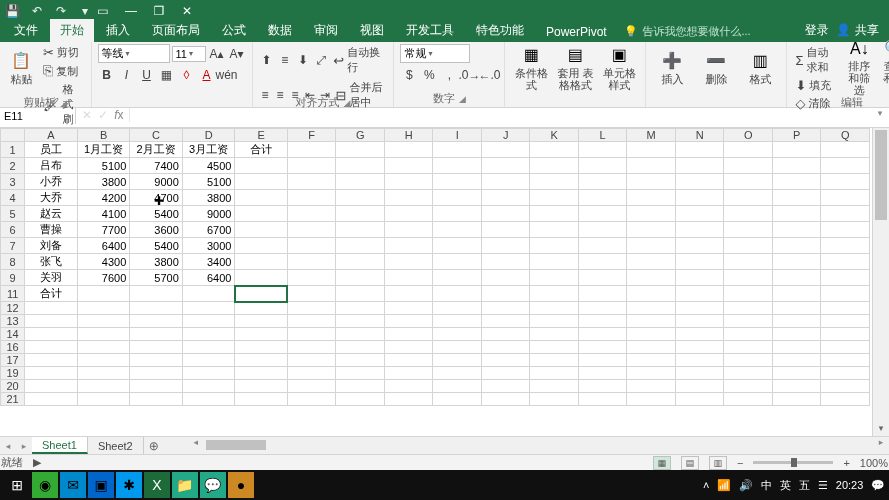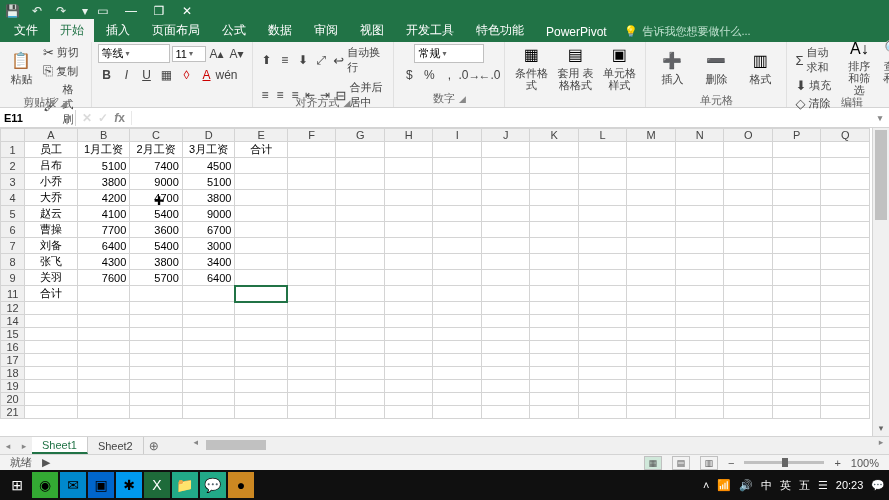--- a/index.html
+++ b/index.html
@@ -27,29 +27,29 @@
   .rgroup .body { display: flex; gap: 4px; align-items: flex-start; height: 50px;}
   .rgroup .label { text-align: center; font-size: 11px; color: #666; padding-top:1px;}
   .rgroup .label .dlg { font-size:9px; color:#888; margin-left:4px;}
   .bigbtn { display:flex; flex-direction:column; align-items:center; justify-content:center; width:40px; height:48px; gap:2px;}
   .bigbtn .ic { width:20px; height:20px; display:flex; align-items:center; justify-content:center; font-size:16px;}
   .bigbtn .txt { font-size:11px; color:#444; text-align:center; line-height:1.1;}
   .smallrow { display:flex; flex-direction:column; gap:1px; justify-content:center;}
   .smallbtn { display:flex; align-items:center; gap:3px; font-size:11px; color:#444; padding:1px 2px;}
   .ic { font-size:13px; }
   .fontctrl { display:flex; flex-direction:column; gap:3px;}
-  .fontctrl .row1 { display:flex; gap:2px; align-items:center;justify-content:center;}
+  .fontctrl .row1 { display:flex; gap:2px; align-items:center;}
   .fontctrl .row2 { display:flex; gap:2px; align-items:center;}
   .combo { border:1px solid #c0c0c0; background:#fff; font-size:11px; padding:1px 3px; display:flex; align-items:center; gap:2px;}
   .combo .dd { font-size:8px; color:#666;}
   .sq { width:18px; height:18px; display:flex; align-items:center; justify-content:center; font-size:12px; color:#444;}
   .collapse-ribbon { position:absolute; right:3px; top:78px; font-size:10px; color:#666;}
 
   
-  .namebox-row { display:flex; height:20px; border-bottom:1px solid #d4d4d4; align-items:center;font-weight:bold;}
+  .namebox-row { display:flex; height:20px; border-bottom:1px solid #d4d4d4; align-items:flex-start;}
   .namebox { width:76px; border-right:1px solid #d4d4d4; padding:2px 4px; font-size:11px; display:flex; align-items:center;}
   .namebox .dd { margin-left:auto; font-size:8px; color:#888;}
   .fxbtns { display:flex; align-items:center; gap:6px; padding:0 6px; border-right:1px solid #e8e8e8; color:#888;}
   .fxbar { flex:1; padding:2px 4px; font-size:11px;}
   .fx-expand { width:18px; display:flex; align-items:center; justify-content:center; color:#888; font-size:9px;}
 
   
   .grid-wrap { display:flex; height: calc(500px - 22px - 20px - 66px - 20px - 18px - 16px - 30px); }
   .grid { flex:1; overflow:hidden; position:relative;}
   table.sheet { border-collapse:collapse; table-layout:fixed; width: 870px;}
@@ -70,21 +70,21 @@
   
   .sheettabs-row { height:18px; display:flex; align-items:stretch; border-top:1px solid #d4d4d4; background:#f0f0f0;}
   .sheettabs-row .navbtn { width:16px; display:flex; align-items:center; justify-content:center; font-size:9px; color:#888;}
   .sheettabs-row .stab { padding:1px 10px; font-size:11px; border-right:1px solid #ccc; background:#f0f0f0; color:#444; display:flex; align-items:center;}
   .sheettabs-row .stab.active { background:#fff; border-bottom:2px solid #217346; color:#217346;}
   .sheettabs-row .add { width:20px; display:flex; align-items:center; justify-content:center; color:#666;}
   .sheettabs-row .hscroll { flex:1; margin-left:40px; background:#f0f0f0; position:relative;}
   .sheettabs-row .hscroll .thumb { position:absolute; left:2px; top:3px; height:10px; width:60px; background:#c1c1c1;}
 
   
-  .statusbar { height:16px; background:#f3f3f3; border-top:1px solid #d4d4d4; display:flex; align-items:center; font-size:11px; color:#555; padding:0 10px; gap:10px;}
+  .statusbar { height:16px; background:#f3f3f3; border-top:1px solid #d4d4d4; display:flex; align-items:center; font-size:11px; color:#555; padding:0 1px; gap:10px;}
   .statusbar .spacer { flex:1;}
   .statusbar .viewbtn { width:18px; height:14px; border:1px solid #c0c0c0; display:flex; align-items:center; justify-content:center; font-size:9px;}
   .statusbar .viewbtn.active { background:#d0e8da;}
   .zoom-slider { width:80px; height:3px; background:#c0c0c0; position:relative;}
   .zoom-slider .thumb { position:absolute; left:38px; top:-3px; width:6px; height:9px; background:#666;}
 
   
   .taskbar { height:30px; background:#101010; display:flex; align-items:center; padding:0 4px; gap:2px;}
   .taskbar .tbtn { width:26px; height:26px; display:flex; align-items:center; justify-content:center; font-size:14px;}
   .taskbar .spacer { flex:1;}
@@ -119,20 +119,24 @@
   <div class="tab">审阅</div>
   <div class="tab">视图</div>
   <div class="tab">开发工具</div>
   <div class="tab">特色功能</div>
   <div class="tab">PowerPivot</div>
   <div class="tell">
       <span>💡</span>
       <span>告诉我您想要做什么...</span>
     </div>
   <div class="spacer"></div>
+  <div class="right">
+    <span>登录</span>
+    <span>👤 <span>共享</span></span>
+  </div>
 </div>
 
 <div class="ribbon">
   <div class="rgroup">
     <div class="body">
       <div class="bigbtn">
         <div class="ic">📋</div>
         <div class="txt">粘贴</div>
       </div>
       <div class="smallrow">
@@ -265,21 +269,20 @@
         </div>
       <div class="bigbtn">
           <div class="ic">➖</div>
           <div class="txt">删除</div>
         </div>
       <div class="bigbtn">
           <div class="ic">▥</div>
           <div class="txt">格式</div>
         </div>
     </div>
-    <div class="label"><span>单元格</span></div>
   </div>
 
   <div class="rgroup" style="border-right:none">
     <div class="body">
       <div class="smallrow">
         <div class="smallbtn">
             <span class="ic">Σ</span>
             <span>自动求和</span>
           </div>
         <div class="smallbtn">
@@ -557,60 +560,60 @@
             <td class=""></td>
             <td class=""></td>
             <td class=""></td>
             <td class=""></td>
             <td class=""></td>
             <td class=""></td>
             <td class=""></td>
             <td class=""></td>
           </tr>
           <tr>
+            <th class="rowhdr">13</th>
+            <td class=""></td>
+            <td class=""></td>
+            <td class=""></td>
+            <td class=""></td>
+            <td class=""></td>
+            <td class=""></td>
+            <td class=""></td>
+            <td class=""></td>
+            <td class=""></td>
+            <td class=""></td>
+            <td class=""></td>
+            <td class=""></td>
+            <td class=""></td>
+            <td class=""></td>
+            <td class=""></td>
+            <td class=""></td>
+            <td class=""></td>
+          </tr>
+          <tr>
             <th class="rowhdr">14</th>
             <td class=""></td>
             <td class=""></td>
             <td class=""></td>
             <td class=""></td>
             <td class=""></td>
             <td class=""></td>
             <td class=""></td>
             <td class=""></td>
             <td class=""></td>
             <td class=""></td>
             <td class=""></td>
             <td class=""></td>
             <td class=""></td>
             <td class=""></td>
             <td class=""></td>
             <td class=""></td>
             <td class=""></td>
           </tr>
           <tr>
-            <th class="rowhdr">15</th>
-            <td class=""></td>
-            <td class=""></td>
-            <td class=""></td>
-            <td class=""></td>
-            <td class=""></td>
-            <td class=""></td>
-            <td class=""></td>
-            <td class=""></td>
-            <td class=""></td>
-            <td class=""></td>
-            <td class=""></td>
-            <td class=""></td>
-            <td class=""></td>
-            <td class=""></td>
-            <td class=""></td>
-            <td class=""></td>
-            <td class=""></td>
-          </tr>
-          <tr>
             <th class="rowhdr">16</th>
             <td class=""></td>
             <td class=""></td>
             <td class=""></td>
             <td class=""></td>
             <td class=""></td>
             <td class=""></td>
             <td class=""></td>
             <td class=""></td>
             <td class=""></td>
@@ -618,40 +621,20 @@
             <td class=""></td>
             <td class=""></td>
             <td class=""></td>
             <td class=""></td>
             <td class=""></td>
             <td class=""></td>
             <td class=""></td>
           </tr>
           <tr>
             <th class="rowhdr">17</th>
-            <td class=""></td>
-            <td class=""></td>
-            <td class=""></td>
-            <td class=""></td>
-            <td class=""></td>
-            <td class=""></td>
-            <td class=""></td>
-            <td class=""></td>
-            <td class=""></td>
-            <td class=""></td>
-            <td class=""></td>
-            <td class=""></td>
-            <td class=""></td>
-            <td class=""></td>
-            <td class=""></td>
-            <td class=""></td>
-            <td class=""></td>
-          </tr>
-          <tr>
-            <th class="rowhdr">18</th>
             <td class=""></td>
             <td class=""></td>
             <td class=""></td>
             <td class=""></td>
             <td class=""></td>
             <td class=""></td>
             <td class=""></td>
             <td class=""></td>
             <td class=""></td>
             <td class=""></td>

